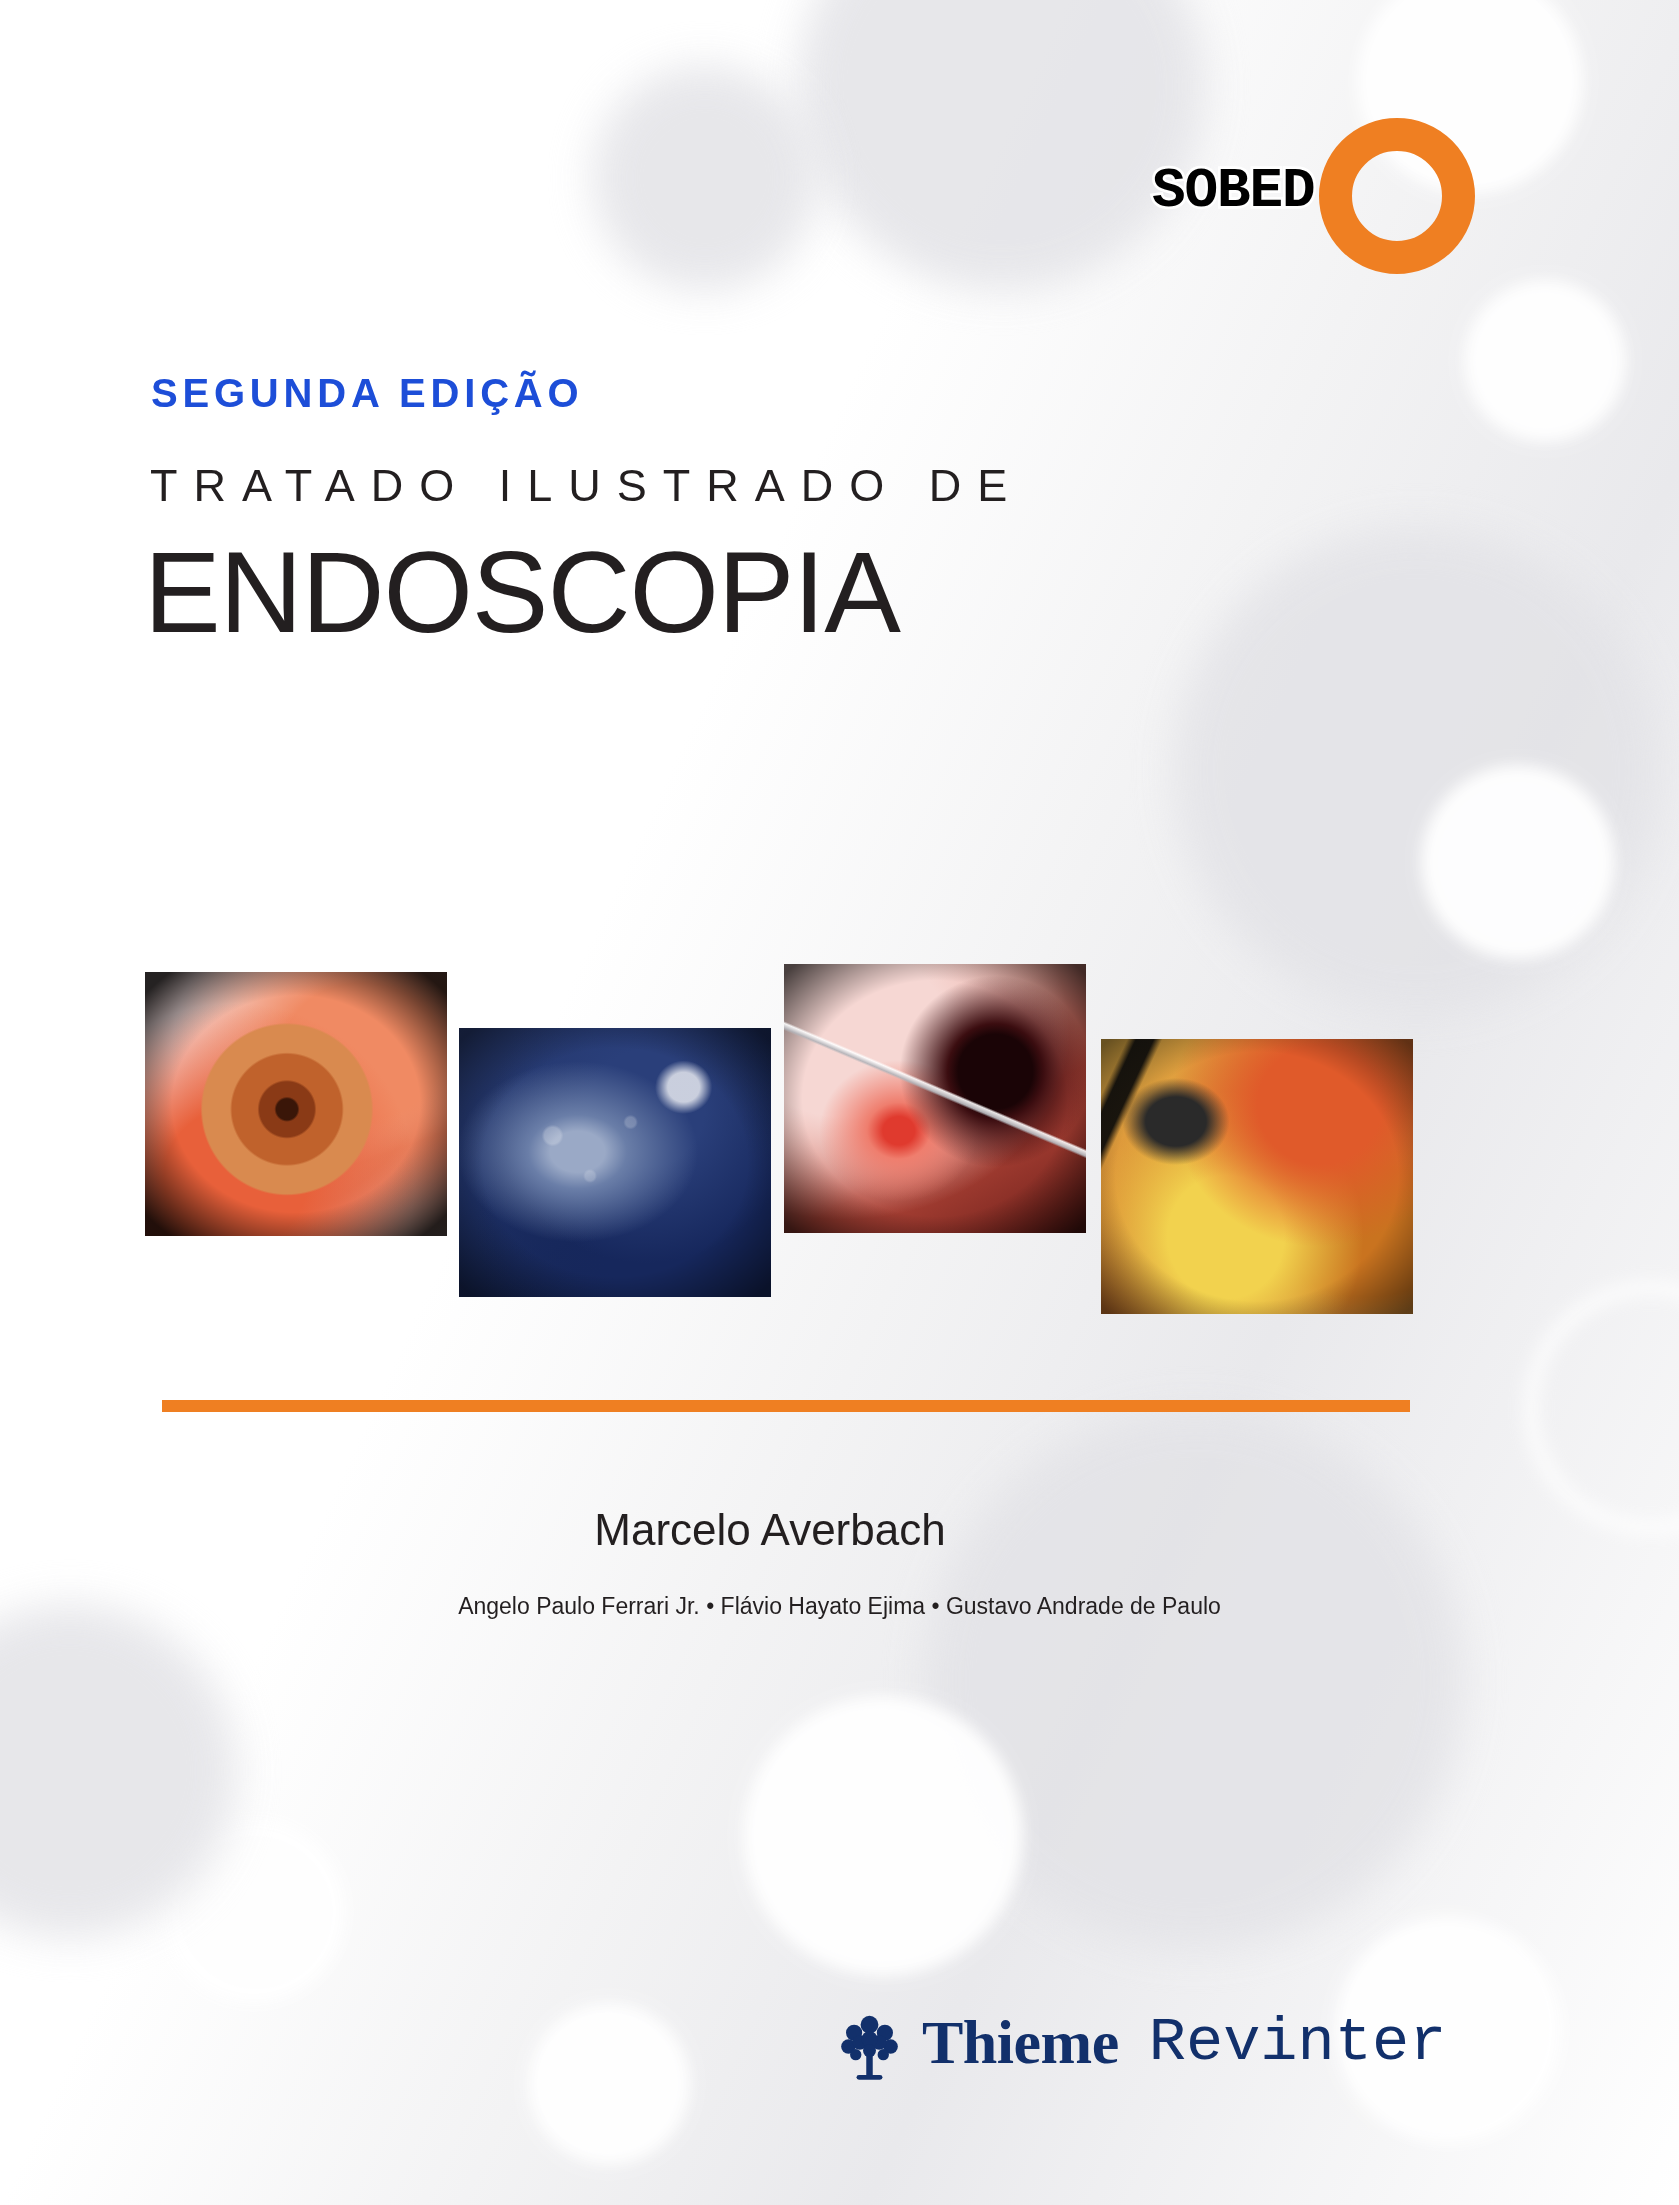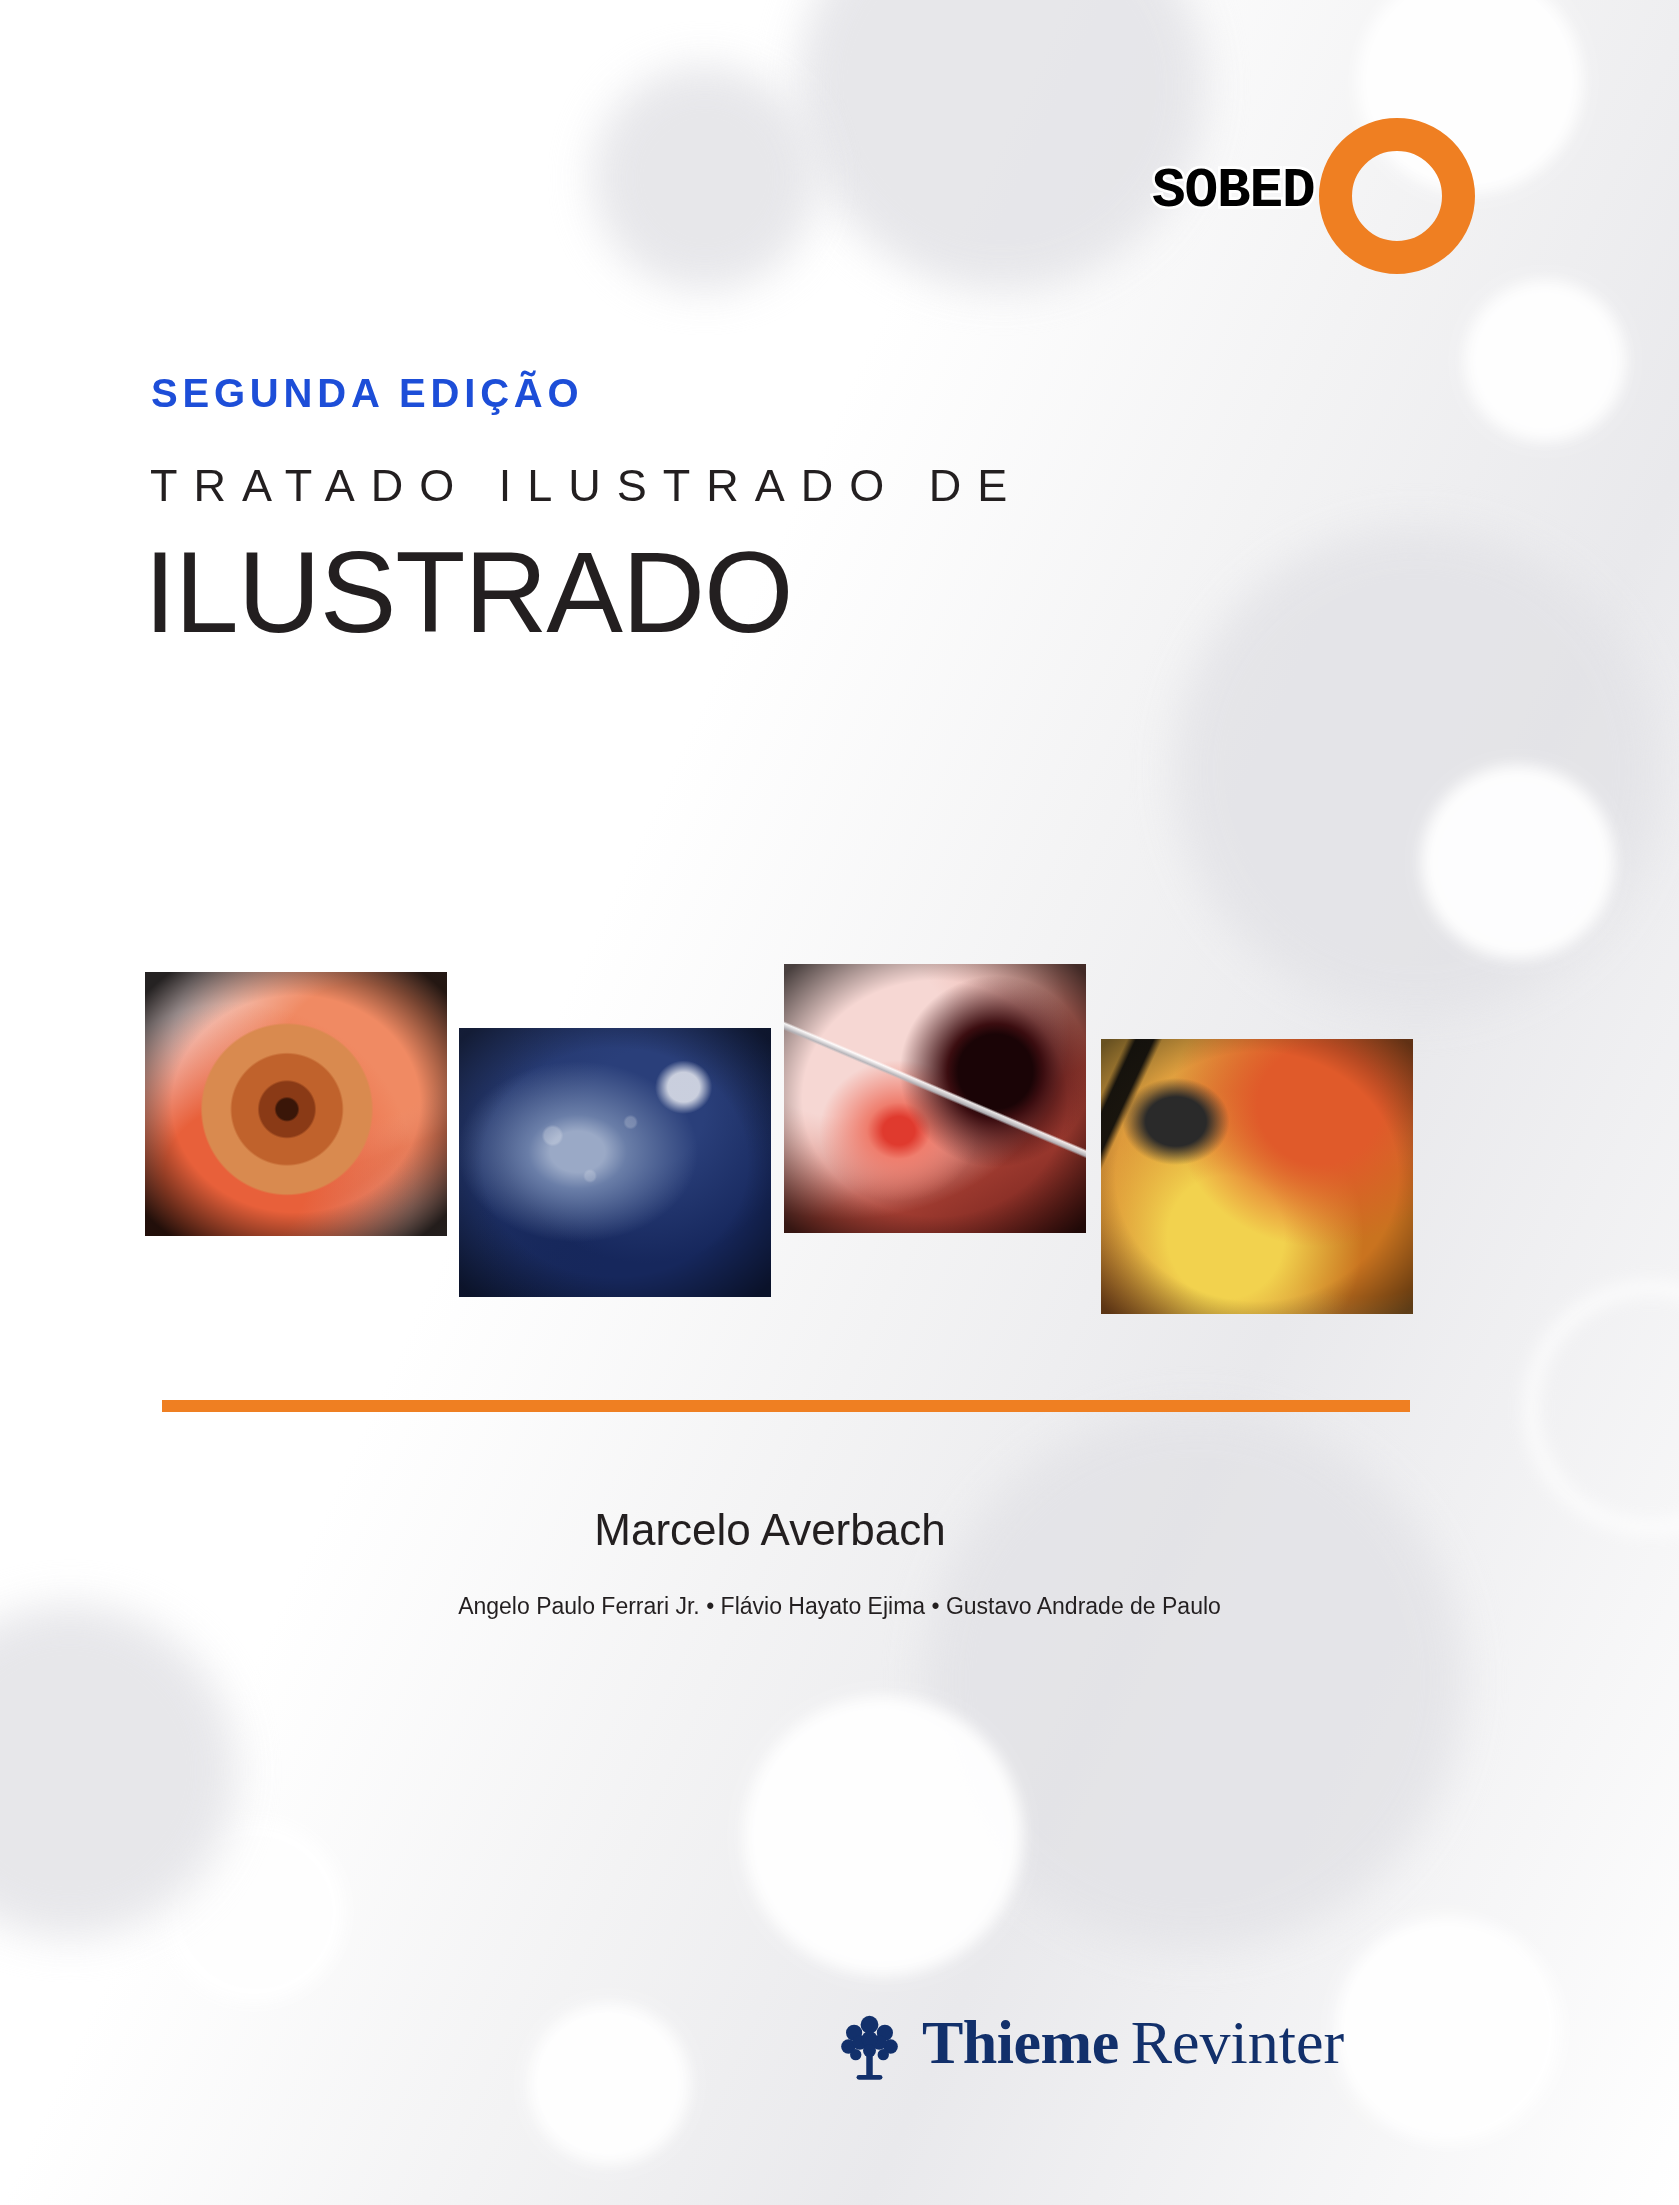--- a/index.html
+++ b/index.html
@@ -255,25 +255,25 @@
   .tree-mark svg { width: 81px; height: 81px; display: block; }
   .pub-name {
     font-family: "Liberation Serif", serif;
     font-weight: 700;
     font-size: 62px;
     color: #12306b;
     letter-spacing: -0.5px;
     margin-left: 12px;
   }
   .pub-sub {
-    font-family: Liberation Serif, serif;
+    font-family: Liberation Mono, monospace;
     font-weight: 400;
     font-size: 62px;
     color: #12306b;
-    margin-left: 12px;
+    margin-left: 30px;
   }
 </style>
 </head>
 <body>
 
 <div class="bg">
   <div class="bg-grad"></div>
 
   <div class="blob soft" style="left:797px; top:-118px; width:409px; height:409px;"></div>
   <div class="blob" style="left:1357px; top:-32px; width:226px; height:226px;"></div>
@@ -291,21 +291,21 @@
 </div>
 
 <div class="sobed">
   <div class="sobed-ring"></div>
   <div class="sobed-word">SOBED</div>
 </div>
 
 <div class="edition">SEGUNDA EDIÇÃO</div>
 <div class="pretitle">TRATADO ILUSTRADO DE</div>
 <div class="title-main">
-  <span class="line2">ILUSTRADO</span>
+  <span class="line2">ENDOSCOPIA</span>
 </div>
 
 <div class="photos">
   <div class="photo p1">
       <div class="img img1"></div>
     </div>
   <div class="photo p2">
       <div class="img img2"></div>
     </div>
   <div class="photo p3">

